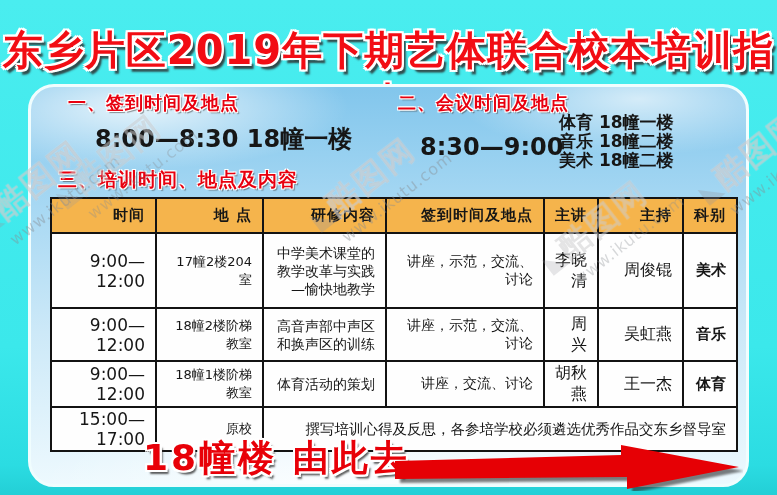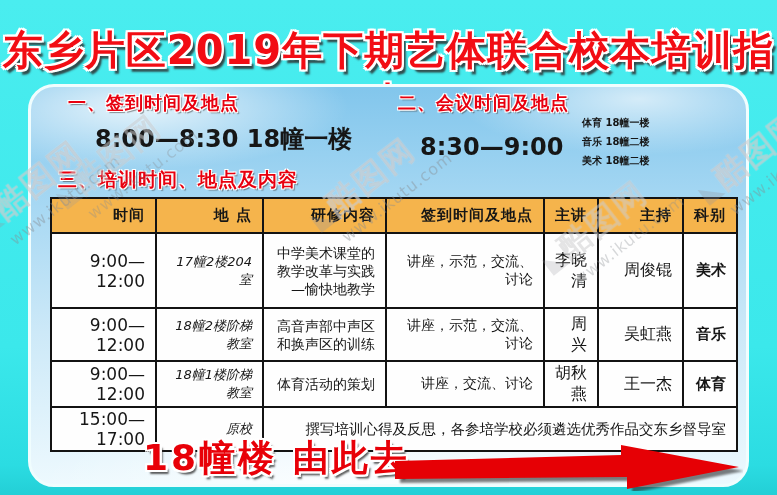--- a/index.html
+++ b/index.html
@@ -29,29 +29,29 @@
     position:absolute;font-weight:bold;color:#E8000F;font-size:18px;letter-spacing:1px;
     text-shadow:-1px -1px 0 #fff,1px -1px 0 #fff,-1px 1px 0 #fff,1px 1px 0 #fff,2px 2px 1px rgba(60,60,60,.55);
     white-space:nowrap;
   }
   .h-signin{left:37px;top:4px;}
   .h-meeting{left:367px;top:4px;}
   .h-training{left:27px;top:80px;font-size:19px;}
   .blacktext{color:#161616;}
   .signin-detail{position:absolute;left:64px;top:36px;font-size:24px;font-weight:600;white-space:nowrap;}
   .meeting-time{position:absolute;left:389px;top:46px;font-size:24px;font-weight:600;white-space:nowrap;}
-  .meeting-rooms{position:absolute;left:528px;top:26px;font-size:10px;font-weight:600;line-height:19px;white-space:nowrap;margin-left:23px;}
+  .meeting-rooms{position:absolute;left:528px;top:26px;font-size:17px;font-weight:600;line-height:19px;white-space:nowrap;}
   table.sched{
     position:absolute;left:19px;top:110px;width:686px;border-collapse:collapse;table-layout:fixed;
     background:#FEFEFE;
   }
   table.sched td{border:2px solid #131313;text-align:right;vertical-align:middle;color:#161616;padding:1px 10px;}
   table.sched tr.hdr td{background:#F5B44C;font-weight:bold;font-size:15px;height:31px;letter-spacing:1px;}
   .r1 td{height:71px;} .r2 td{height:49px;} .r3 td{height:33px;} .r4 td{height:34px;}
-  .c-time{font-size:17px;} .c-place{font-size:13px;font-style:italic;} .c-content{font-size:14px;line-height:18px;}
+  .c-time{font-size:17px;} .c-place{font-size:13px;} .c-content{font-size:14px;line-height:18px;}
   .c-method{font-size:14px;} .c-name{font-size:16px;} .c-subj{font-size:15px;font-weight:bold;} .c-note{font-size:14.5px;border-radius:7px;}
   .footer-text{
     position:absolute;left:112px;top:347px;font-size:36px;font-weight:bold;letter-spacing:3px;color:#E80008;white-space:nowrap;
     text-shadow:-2px -2px 0 #fff,2px -2px 0 #fff,-2px 2px 0 #fff,2px 2px 0 #fff,
       0 -2px 0 #fff,0 2px 0 #fff,-2px 0 0 #fff,2px 0 0 #fff,3px 4px 2px rgba(50,50,50,.8);
   }
   .arrow-wrap{position:absolute;left:360px;top:356px;width:352px;height:48px;}
   .arrow-wrap svg{display:block;}
   .wm{
     position:absolute;transform:rotate(-38deg);transform-origin:left top;

